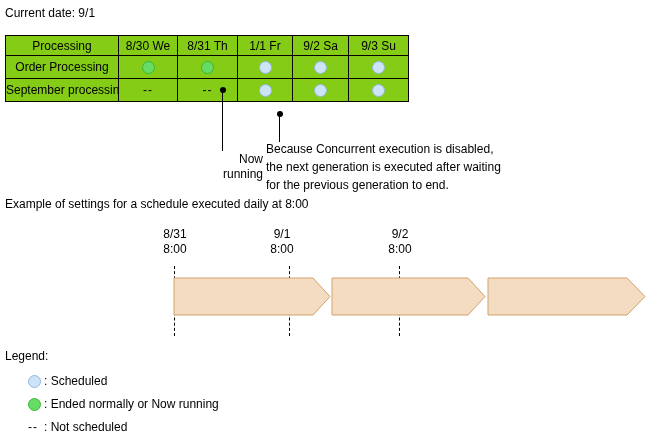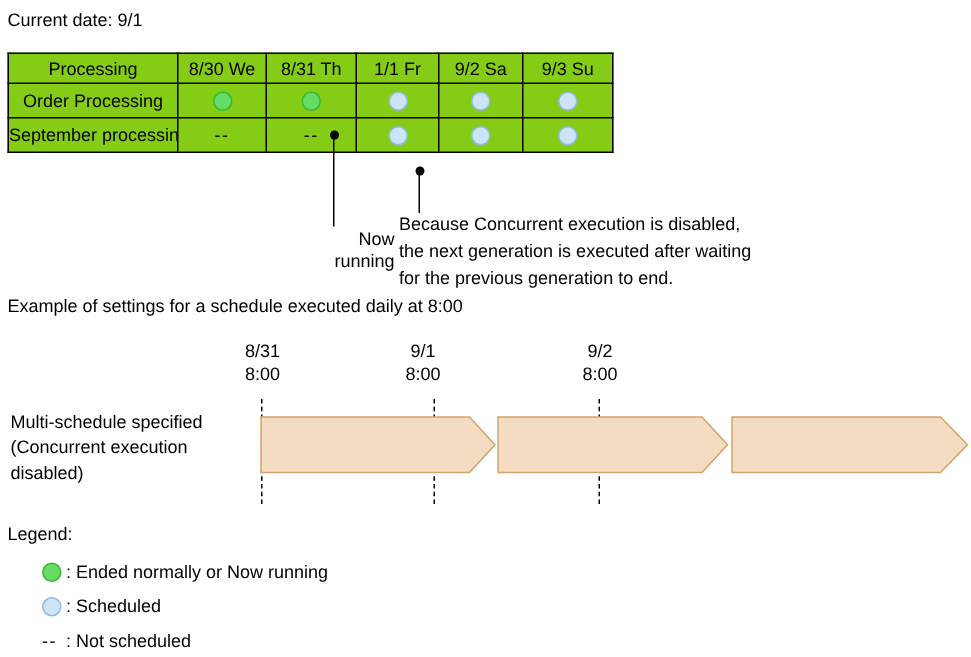--- a/index.html
+++ b/index.html
@@ -111,43 +111,40 @@
   </div>
   <div class="abs tick-label" style="left:370px; top:227px;">
     <div>9/2</div>
     <div>8:00</div>
   </div>
 
   <div class="abs dashline" style="left:174px; top:266px; height:70px;"></div>
   <div class="abs dashline" style="left:289px; top:266px; height:70px;"></div>
   <div class="abs dashline" style="left:399px; top:266px; height:70px;"></div>
 
-  <div class="abs timeline-row-label" style="left:7px; top:273px; width:170px;">Multi-schedule specified
-(Concurrent execution
- disabled)</div>
 
   <svg id="arrows" class="abs" style="left:0; top:276px;" width="647" height="42">
     <polygon points="174,2 313,2 330,20.5 313,39 174,39"></polygon>
     <polygon points="332,2 468,2 485,20.5 468,39 332,39"></polygon>
     <polygon points="488,2 627,2 645,20.5 627,39 488,39"></polygon>
   </svg>
 
   <div class="abs" style="left:5px; top:349px;">Legend:</div>
   <div class="abs legend-items" style="left:28px; top:374px;">
     <div class="legend-item">
       <span class="legend-marker">
+          <span class="circle" data-status="blue"></span>
+        </span>
+      <span>: Scheduled</span>
+    </div>
+    <div class="legend-item">
+      <span class="legend-marker">
           <span class="circle" data-status="green"></span>
         </span>
       <span>: Ended normally or Now running</span>
-    </div>
-    <div class="legend-item">
-      <span class="legend-marker">
-          <span class="circle" data-status="blue"></span>
-        </span>
-      <span>: Scheduled</span>
     </div>
     <div class="legend-item">
       <span class="legend-marker">
           <span class="dash-mark">--</span>
         </span>
       <span>: Not scheduled</span>
     </div>
   </div>
 
 </div>

